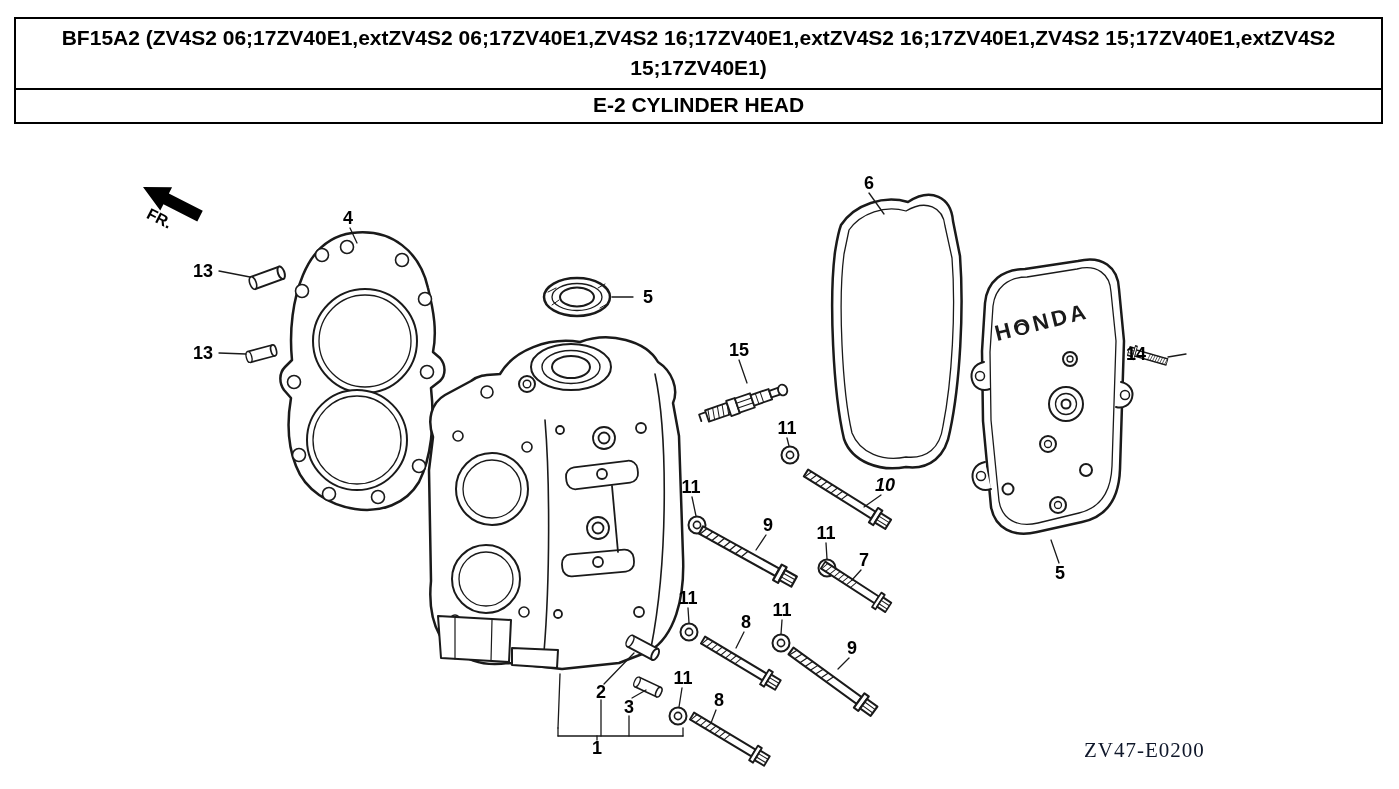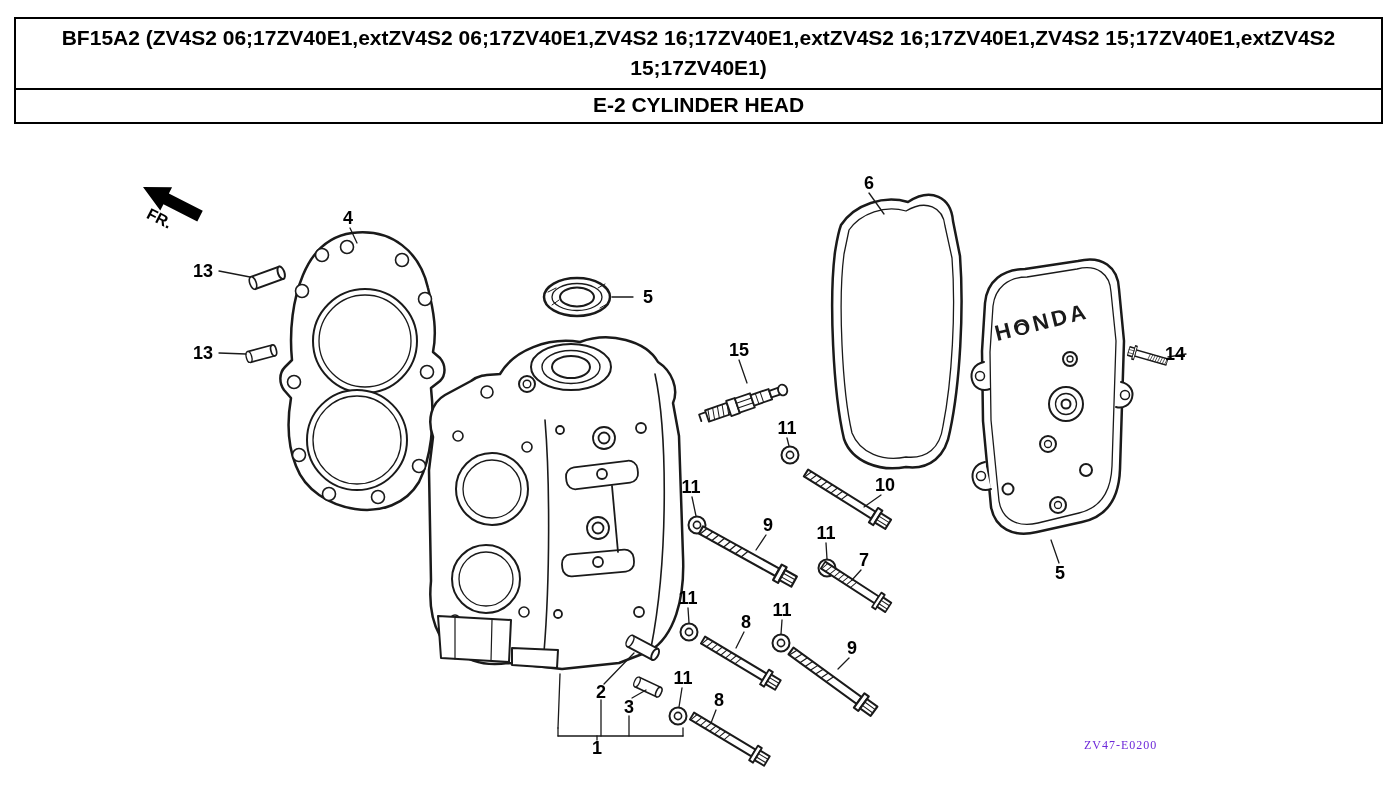--- a/index.html
+++ b/index.html
@@ -9,21 +9,21 @@
               background:#fff;box-sizing:border-box;z-index:2;}
   .header-title{font-weight:bold;font-size:21px;line-height:1.42;text-align:center;
                 padding:4px 40px 5px;border-bottom:2px solid #000;}
   .header-section{font-weight:bold;font-size:21px;text-align:center;padding:3px 0 5px;border-radius:11px;}
   .diagram{position:absolute;left:0;top:0;width:1399px;height:789px;z-index:1;}
   .diagram svg{position:absolute;left:0;top:0;}
   .callout-layer{position:absolute;left:0;top:0;width:100%;height:100%;}
   .callout{position:absolute;transform:translate(-50%,-50%);font-weight:bold;font-size:18px;
            font-family:"Liberation Sans",sans-serif;color:#000;cursor:pointer;user-select:none;}
   .drawing-code{position:absolute;left:1084px;top:738px;font-family:"Liberation Serif",serif;
-                font-size:12px;letter-spacing:1px;color:#6d28d9;}
+                font-size:21px;letter-spacing:1px;color:#0f172a;}
 </style>
 </head>
 <body>
 
 <div class="page">
 
   <div class="header-box">
     <div class="header-title">BF15A2 (ZV4S2 06;17ZV40E1,extZV4S2 06;17ZV40E1,ZV4S2 16;17ZV40E1,extZV4S2 16;17ZV40E1,ZV4S2 15;17ZV40E1,extZV4S2 15;17ZV40E1)</div>
     <div class="header-section">E-2 CYLINDER HEAD</div>
   </div>
@@ -282,24 +282,24 @@
       </g>
     </svg>
 
     <div class="callout-layer">
         <div class="callout" style="left: 348px; top: 218px;">4</div>
         <div class="callout" style="left: 203px; top: 271px;">13</div>
         <div class="callout" style="left: 203px; top: 353px;">13</div>
         <div class="callout" style="left: 648px; top: 297px;">5</div>
         <div class="callout" style="left: 869px; top: 183px;">6</div>
         <div class="callout" style="left: 739px; top: 350px;">15</div>
-        <div class="callout" style="left: 1175px; top: 354px;">14</div>
+        <div class="callout" style="left: 1136px; top: 354px;">14</div>
         <div class="callout" style="left: 1060px; top: 573px;">5</div>
         <div class="callout" style="left: 787px; top: 428px;">11</div>
-        <div class="callout" style="left: 885px; top: 485px;">10</div>
+        <div class="callout" style="left: 885px; top: 485px; font-style: italic;">10</div>
         <div class="callout" style="left: 691px; top: 487px;">11</div>
         <div class="callout" style="left: 768px; top: 525px;">9</div>
         <div class="callout" style="left: 826px; top: 533px;">11</div>
         <div class="callout" style="left: 864px; top: 560px;">7</div>
         <div class="callout" style="left: 688px; top: 598px;">11</div>
         <div class="callout" style="left: 746px; top: 622px;">8</div>
         <div class="callout" style="left: 782px; top: 610px;">11</div>
         <div class="callout" style="left: 852px; top: 648px;">9</div>
         <div class="callout" style="left: 601px; top: 692px;">2</div>
         <div class="callout" style="left: 683px; top: 678px;">11</div>

